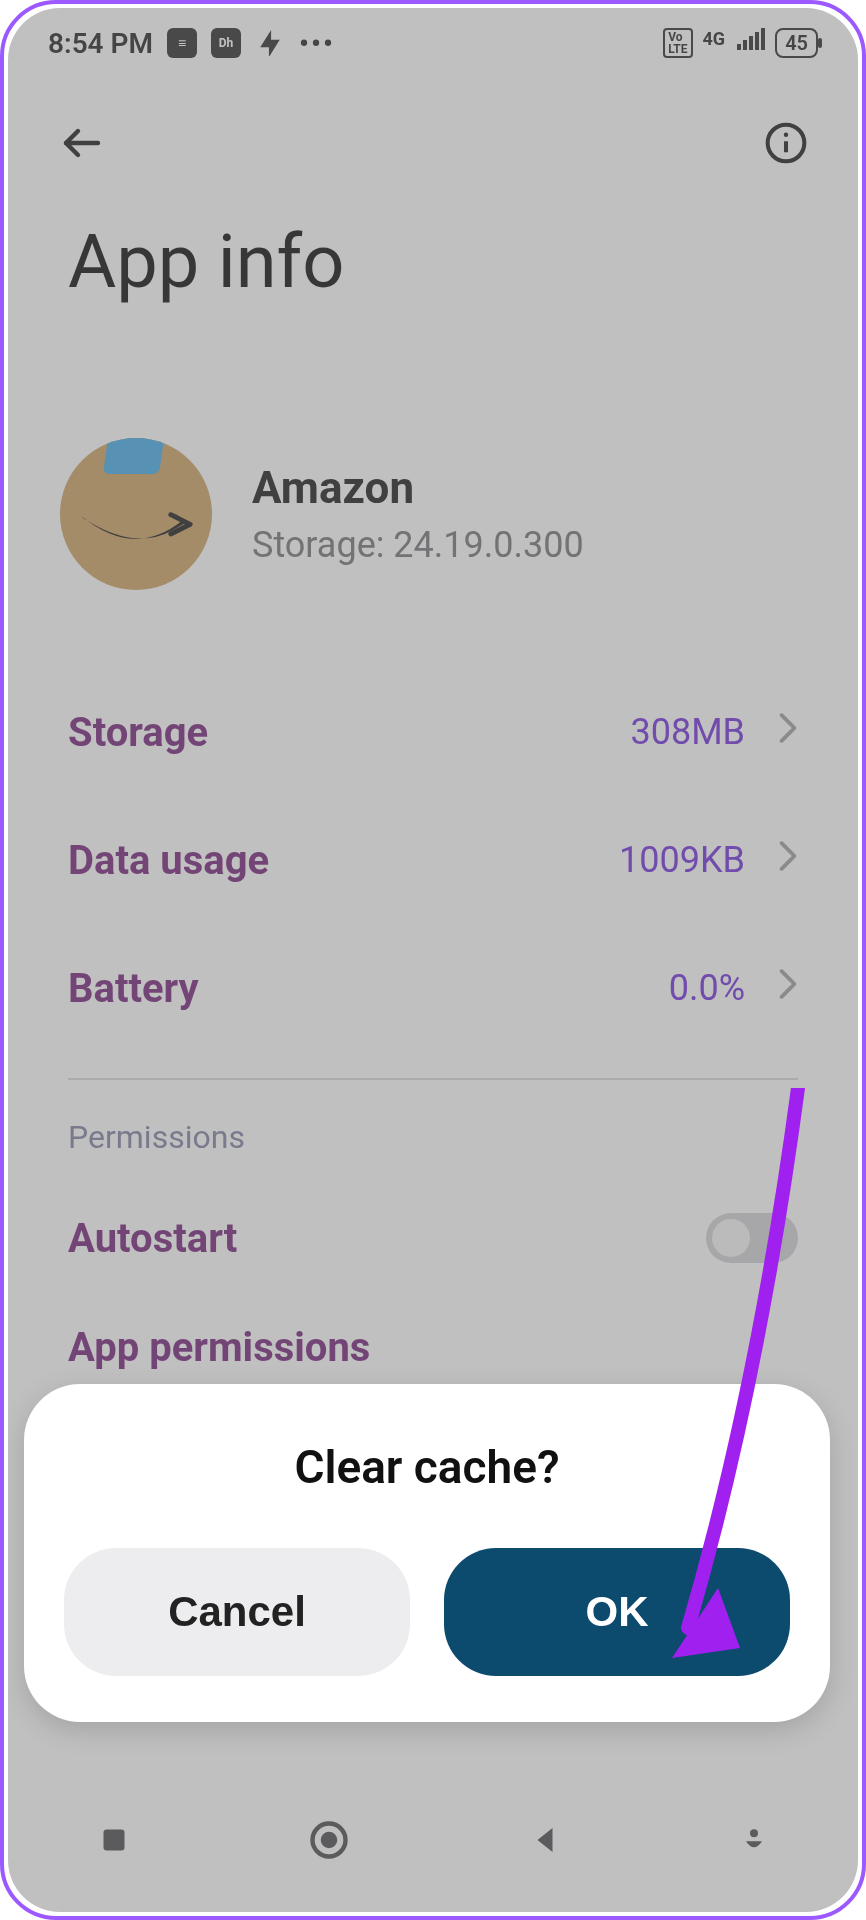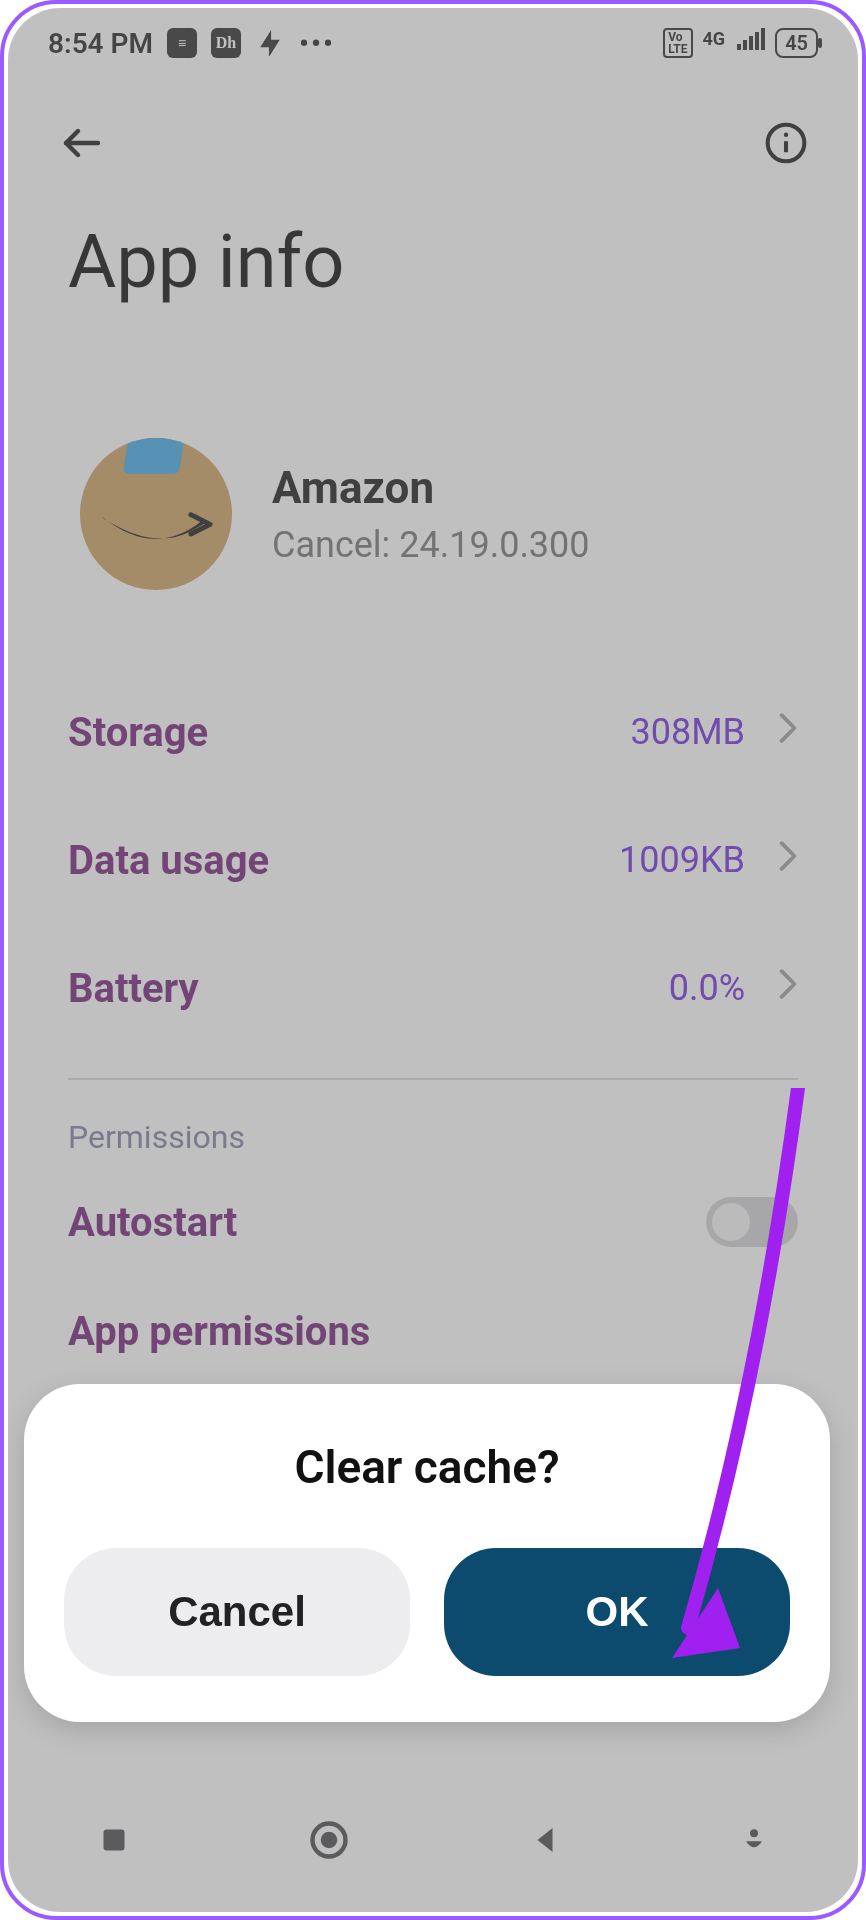--- a/index.html
+++ b/index.html
@@ -22,38 +22,38 @@
   .battery-ind::after { content:""; position:absolute; right:-6px; top:30%; width:4px; height:40%; background:#222; border-radius:2px; }
 
   
   .app-bar { position:absolute; top:95px; left:0; right:0; height:80px; display:flex; align-items:center; justify-content:space-between; padding:0 50px; z-index:3; }
   .back-arrow svg, .info-icon svg { display:block; }
 
   
   .page-title { position:absolute; top:210px; left:60px; font-size:74px; font-weight:400; color:#000000; z-index:3; }
 
   
-  .app-header { position:absolute; top:430px; left:72px; right:60px; display:flex; align-items:center; gap:40px; z-index:3; }
+  .app-header { position:absolute; top:430px; left:52px; right:60px; display:flex; align-items:center; gap:40px; z-index:3; }
   .app-icon { width:152px; height:152px; border-radius:50%; background:#c79d5a; position:relative; overflow:hidden; }
   .app-icon .tape { position:absolute; top:-6px; left:46px; width:56px; height:42px; background:#3ca6e8; transform: skewX(-8deg); border-radius:3px 3px 6px 6px; }
   .app-icon .smile { position:absolute; left:18px; top:72px; width:116px; height:48px; }
   .app-meta { display:flex; flex-direction:column; gap:10px; }
   .app-name { font-size:44px; font-weight:700; color:#111; }
   .app-version { font-size:36px; color:#6f6f74; }
 
   
   .rows { position:absolute; top:660px; left:60px; right:60px; z-index:3; }
   .row { display:flex; align-items:center; justify-content:space-between; height:128px; }
   .row-label { font-size:40px; font-weight:700; color:#701a75; }
   .row-value { font-size:36px; color:#6d28d9; display:flex; align-items:flex-end; gap:33px; }
   .chev { color:#8a8a90; }
 
   .divider { border:none; border-top:2px solid #d7d7d9; margin: 26px 0 38px; }
 
-  .section-head { font-size:32px; color:#7a7fa0; margin-bottom: 2px; }
+  .section-head { font-size:32px; color:#7a7fa0; margin-bottom: 18px; }
 
   .toggle { width:92px; height:50px; border-radius:25px; background:#cfcfd3; position:relative; }
   .toggle::after { content:""; position:absolute; left:6px; top:6px; width:38px; height:38px; border-radius:50%; background:#f4f4f6; }
 
   
   .dialog { position:absolute; left:16px; right:28px; bottom:190px; background:#fff; border-radius:56px; z-index:8; padding: 56px 40px 46px; box-shadow: 0 8px 28px rgba(0,0,0,.15); }
   .dialog-title { font-size:46px; font-weight:600; text-align:center; color:#111; margin-bottom:54px; }
   .dialog-buttons { display:flex; gap:34px; }
   .dbtn { flex:1; height:128px; border:none; border-radius:52px; font-size:42px; font-weight:600; cursor:pointer; }
   .dbtn.cancel { background:#ededf0; color:#222; }
@@ -68,21 +68,21 @@
 </style>
 </head>
 <body>
 
 <div class="screen">
 
   <div class="status-bar">
     <div class="status-left">
       <span>8:54 PM</span>
       <span class="mini-icon">≡</span>
-      <span class="mini-icon" style="font-size:16px;font-family:Liberation Serif, serif;">Dh</span>
+      <span class="mini-icon" style="font-size:12px;">Dh</span>
       <span class="mini-icon" style="background:transparent;color:#222;">
         <svg width="26" height="26" viewBox="0 0 24 24">
             <path d="M3 20 L13 4 L13 13 L21 13 L11 29 L11 20 Z" transform="translate(0 -4)" fill="#222"></path>
           </svg>
       </span>
       <span class="dots">•••</span>
     </div>
     <div class="status-right">
       <span class="volte">Vo<br>LTE</span>
       <span style="font-size:18px;font-weight:700;">4G</span>
@@ -116,21 +116,21 @@
   <div class="app-header">
     <div class="app-icon">
       <div class="tape"></div>
       <svg class="smile" viewBox="0 0 120 48">
           <path d="M4 6 Q 58 50 108 10 L 100 2 L 112 12 L 98 20 Q 58 42 6 8 Z" fill="#111"></path>
           <path d="M96 4 L116 14 L96 24" fill="none" stroke="#111" stroke-width="5" stroke-linejoin="round" stroke-linecap="round"></path>
         </svg>
     </div>
     <div class="app-meta">
       <div class="app-name">Amazon</div>
-      <div class="app-version">Cancel: 24.19.0.300</div>
+      <div class="app-version">Storage: 24.19.0.300</div>
     </div>
   </div>
 
   <div class="rows">
     <div class="row">
       <span class="row-label">Storage</span>
       <span class="row-value">
         <span>308MB</span>
         <span class="chev">
           <svg width="20" height="32" viewBox="0 0 12 20" fill="none" stroke="#9a9aa0" stroke-width="2.4" stroke-linecap="round" stroke-linejoin="round">

